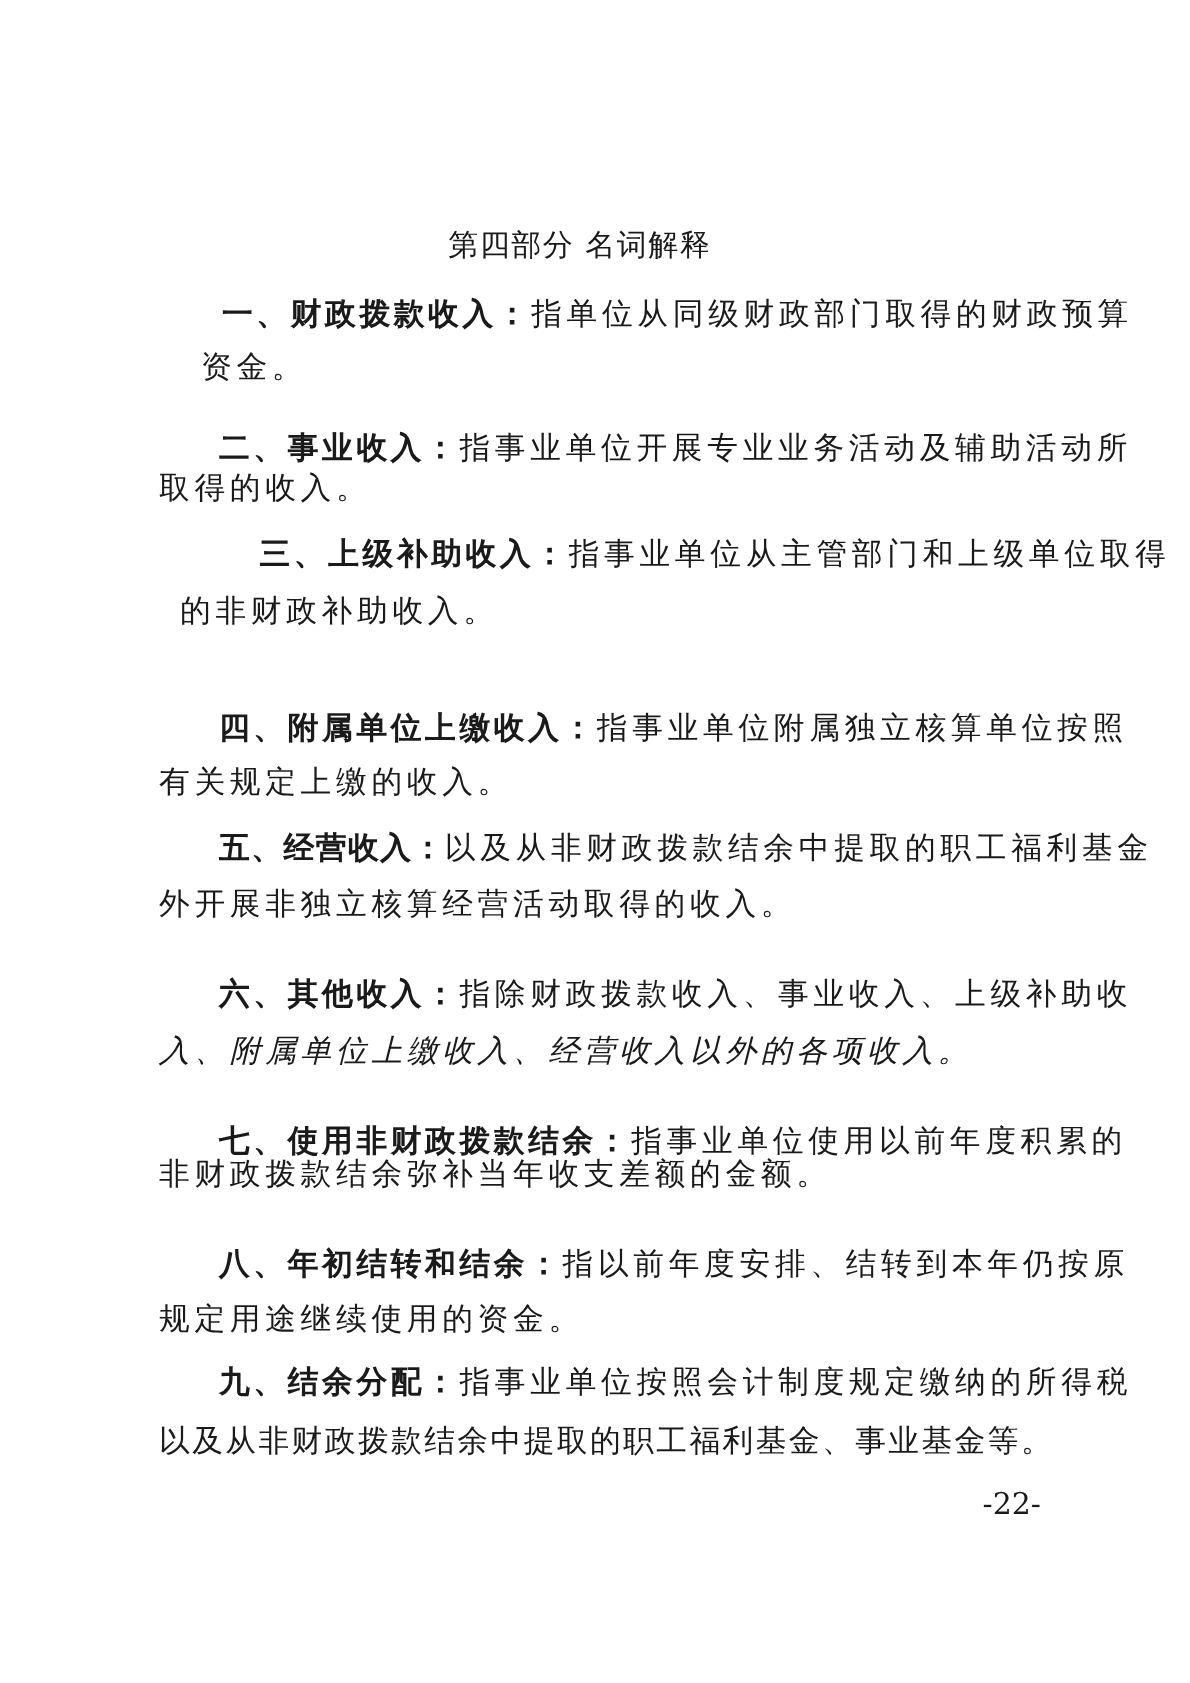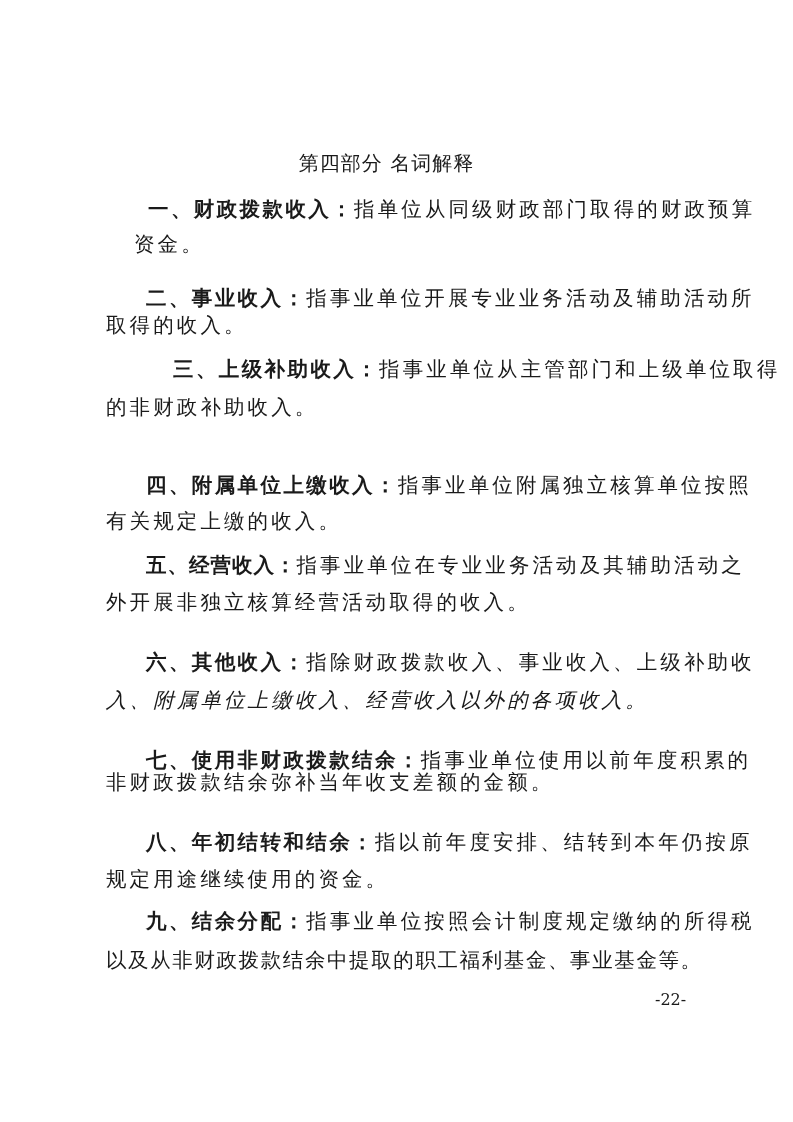--- a/index.html
+++ b/index.html
@@ -1,49 +1,49 @@
 <!DOCTYPE html>
 <html><head>
   <meta charset="utf-8">
   <style>
     html, body { margin:0; padding:0; background:#ffffff; }
     body { width:793px; height:1122px; position:relative; overflow:hidden;
            font-family:"DejaVu Serif","Liberation Serif",serif; color:#1a1a1a; }
     .line { position:absolute; white-space:nowrap; font-size:20.5px; line-height:24px; letter-spacing:3.1px; }
     .title { position:absolute; top:150px; left:0; width:773px; text-align:center; font-size:20px; font-family:"DejaVu Sans","Liberation Sans",sans-serif; letter-spacing:1px; }
     .term { font-weight:bold; font-family:"DejaVu Sans","Liberation Sans",sans-serif; letter-spacing:2.4px; }
-    .pagenum { position:absolute; top:990px; left:655px; font-size:16px; font-family:"DejaVu Serif","Liberation Serif",serif; }
+    .pagenum { position:absolute; top:990px; left:655px; font-size:20px; font-family:"DejaVu Serif","Liberation Serif",serif; }
   </style>
 </head>
 <body>
 
 <div class="title">第四部分  名词解释</div>
 
 <div>
   <div class="line" style="top:197px;left:148px;"><span class="term">一、财政拨款收入：</span><span>指单位从同级财政部门取得的财政预算</span></div>
   <div class="line" style="top:232px;left:134px;">资金。</div>
 </div>
 
 <div>
   <div class="line" style="top:258px;left:146px;margin-top:28px;"><span class="term">二、事业收入：</span><span>指事业单位开展专业业务活动及辅助活动所</span></div>
   <div class="line" style="top:313px;left:106px;">取得的收入。</div>
 </div>
 
 <div>
   <div class="line" style="top:357px;left:146px;margin-left:27px;"><span class="term">三、上级补助收入：</span><span>指事业单位从主管部门和上级单位取得</span></div>
-  <div class="line" style="top:395px;left:106px;text-align:right;">的非财政补助收入。</div>
+  <div class="line" style="top:395px;left:120px;text-align:right;">的非财政补助收入。</div>
 </div>
 
 <div>
   <div class="line" style="top:473px;left:146px;"><span class="term">四、附属单位上缴收入：</span><span>指事业单位附属独立核算单位按照</span></div>
   <div class="line" style="top:509px;left:106px;">有关规定上缴的收入。</div>
 </div>
 
 <div>
-  <div class="line" style="top:553px;left:146px;"><span class="term" style="letter-spacing:1px;margin-top:33px;">五、经营收入：</span><span>指事业单位在专业业务活动及其辅助活动之</span></div>
+  <div class="line" style="top:553px;left:146px;"><span class="term" style="letter-spacing:1px;margin-top:33px;">五、经营收入：</span><span>以及从非财政拨款结余中提取的职工福利基金</span></div>
   <div class="line" style="top:590px;left:106px;">外开展非独立核算经营活动取得的收入。</div>
 </div>
 
 <div>
   <div class="line" style="top:650px;left:146px;"><span class="term">六、其他收入：</span><span>指除财政拨款收入、事业收入、上级补助收</span></div>
   <div class="line" style="top:688px;left:106px;font-style:italic;">入、附属单位上缴收入、经营收入以外的各项收入。</div>
 </div>
 
 <div>
   <div class="line" style="top:748px;left:146px;"><span class="term">七、使用非财政拨款结余：</span><span>指事业单位使用以前年度积累的</span></div>

